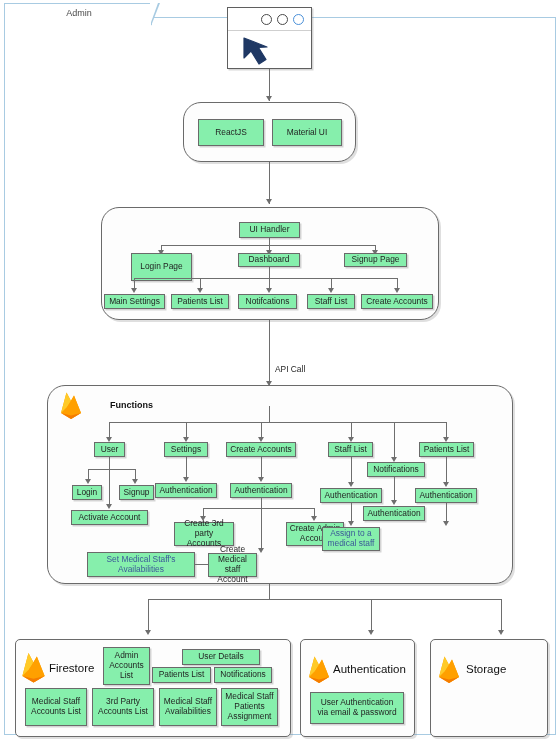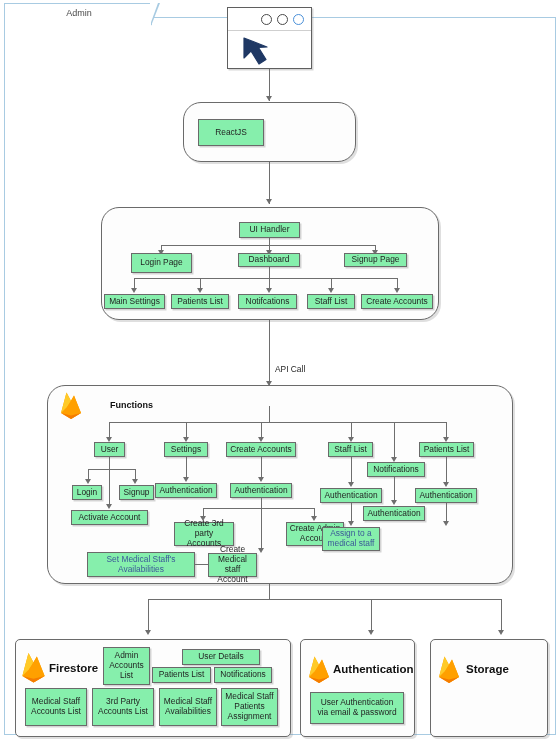--- a/index.html
+++ b/index.html
@@ -110,21 +110,21 @@
     border-bottom: 3.6px solid transparent;
     border-right: 5.2px solid #6e6e6e;
     border-left: none;
   }
 
   
   .plain-label {
     position: absolute; font-size: 8.4px; color: #1f1f1f;
   }
   .svc-title {
-    position: absolute; font-size: 11.5px; font-weight: bold; color: #111; text-align: center;
+    position: absolute; font-size: 11.5px; font-weight: normal; color: #111; text-align: center;
   }
   .fn-title {
     position: absolute; font-size: 9px; font-weight: bold; color: #111;
   }
   .fb-logo { position: absolute; }
 </style>
 </head>
 <body>
 
 <div id="stage">
@@ -144,38 +144,39 @@
       <path d="M4 2 L4 22 L11 15 L19 28 L26 23.5 L18.5 11.5 L27 11 Z" fill="#1f3864" stroke="#1f3864" stroke-width="1.2" stroke-linejoin="round"></path>
     </svg>
   </div>
 
   <div class="vline" style="left:269px; top:69px; height:32px;"></div>
   <div class="arrow" style="left:265.8px; top:96px;"></div>
 
   <div class="group" style="left:183px; top:102px; width:173px; height:60px;">
   </div>
   <div class="node" style="left:198px; top:119px; width:66px; height:27px;">ReactJS</div>
+  <div class="node" style="left:272px; top:119px; width:70px; height:27px;">Material  UI</div>
 
   <div class="vline" style="left:269px; top:162px; height:42px;"></div>
   <div class="arrow" style="left:265.8px; top:199px;"></div>
 
   <div class="group" style="left:101px; top:207px; width:338px; height:113px;"></div>
 
   <div class="node" style="left:239px; top:222px; width:61px; height:16px;">UI Handler</div>
 
   <div class="vline" style="left:269px; top:238px; height:8px;"></div>
   <div class="hline" style="left:161px; top:245px; width:215px;"></div>
   <div class="vline" style="left:161px; top:245px; height:7px;"></div>
   <div class="vline" style="left:269px; top:245px; height:7px;"></div>
   <div class="vline" style="left:375px; top:245px; height:7px;"></div>
   <div class="arrow" style="left:157.8px; top:250px;"></div>
   <div class="arrow" style="left:265.8px; top:250px;"></div>
   <div class="arrow" style="left:371.8px; top:250px;"></div>
 
-  <div class="node" style="left:131px; top:253px; width:61px; height:20px;">Login Page</div>
+  <div class="node" style="left:131px; top:253px; width:61px; height:28px;">Login Page</div>
   <div class="node" style="left:238px; top:253px; width:62px; height:14px;">Dashboard</div>
   <div class="node" style="left:344px; top:253px; width:63px; height:14px;">Signup Page</div>
 
   <div class="vline" style="left:269px; top:267px; height:12px;"></div>
   <div class="hline" style="left:134px; top:278px; width:263px;"></div>
   <div class="vline" style="left:134px; top:278px; height:10px;"></div>
   <div class="vline" style="left:200px; top:278px; height:10px;"></div>
   <div class="vline" style="left:269px; top:278px; height:10px;"></div>
   <div class="vline" style="left:331px; top:278px; height:10px;"></div>
   <div class="vline" style="left:397px; top:278px; height:10px;"></div>

